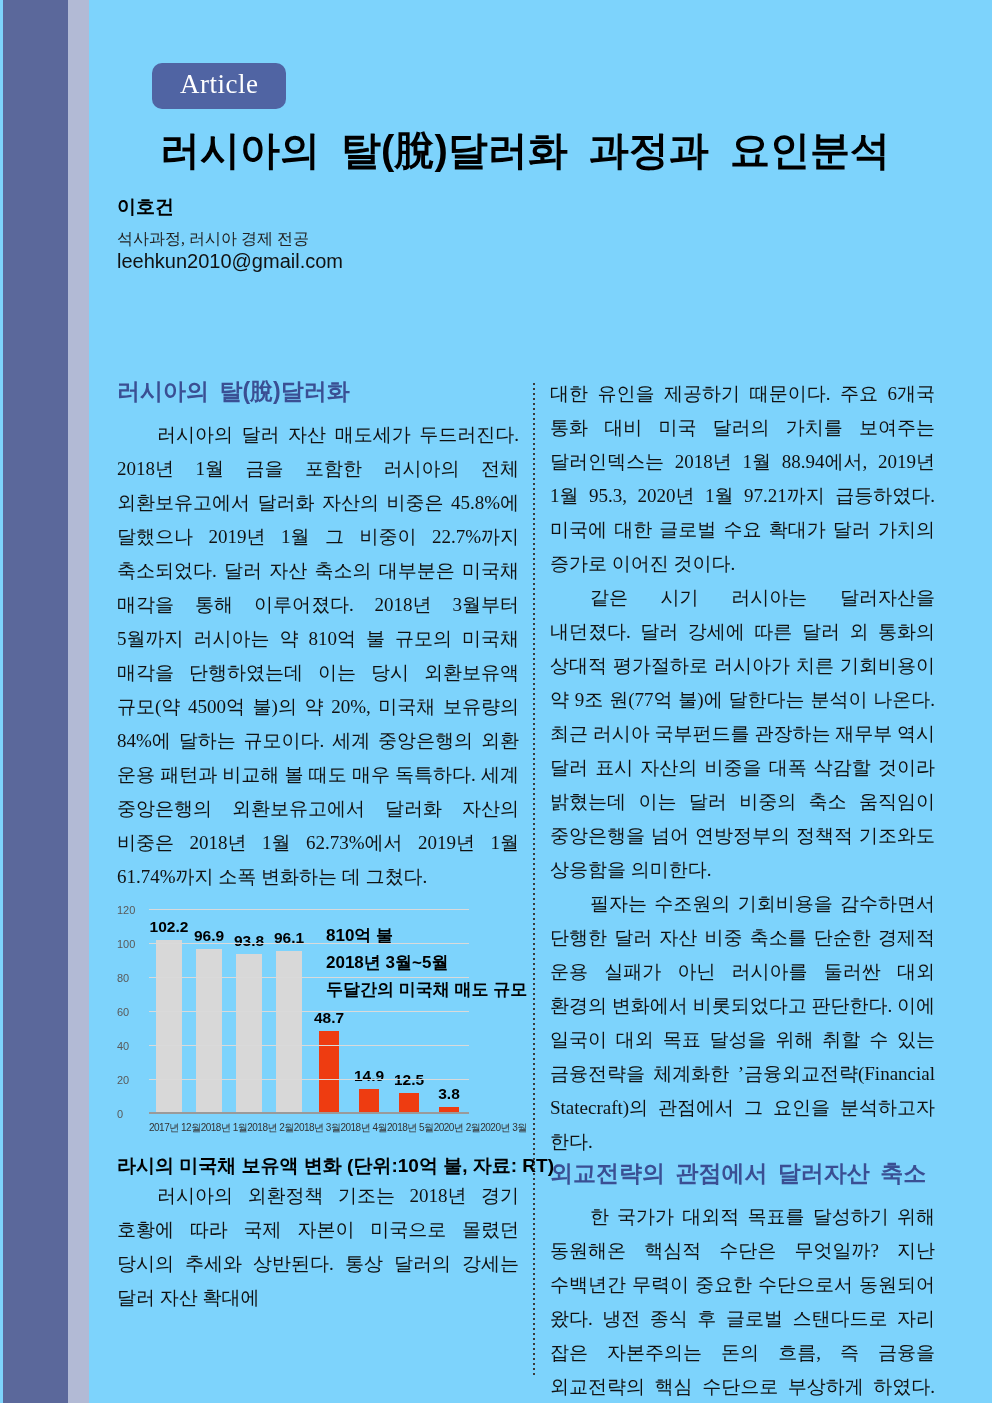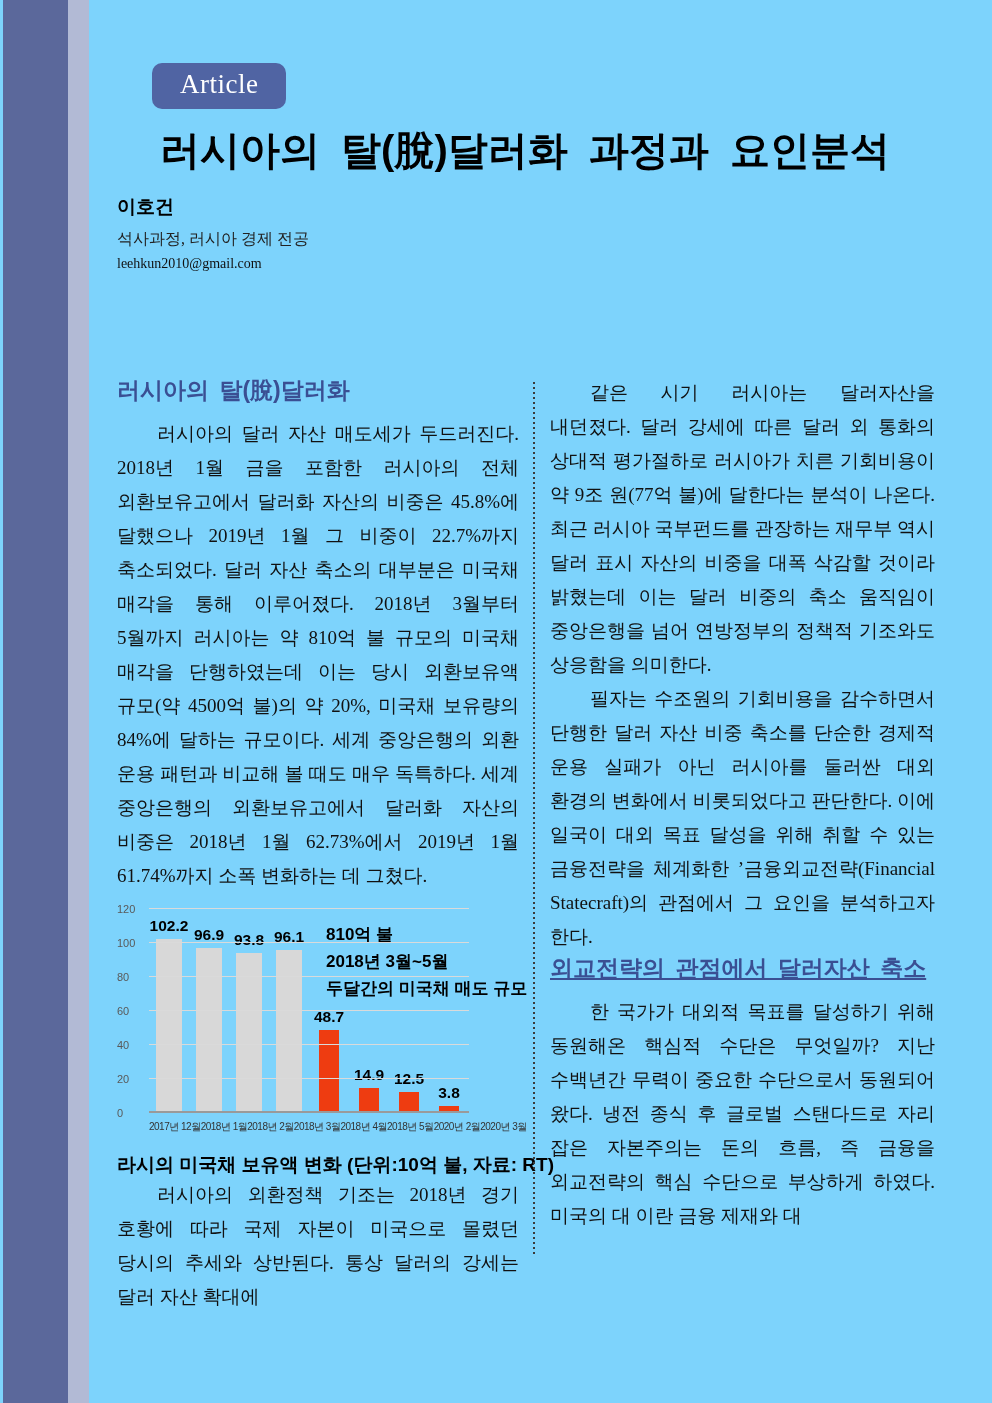--- a/index.html
+++ b/index.html
@@ -16,21 +16,21 @@
     font-family:"Liberation Serif", serif; font-size:27px; line-height:1;
     padding:8px 28px 11px 28px; border-radius:10px; letter-spacing:0.5px;
   }
   .title {
     margin:17px 0 0 43px; font-family:"Liberation Sans", sans-serif;
     font-size:40px; font-weight:800; color:#000; word-spacing:10px; line-height:1.2;
   }
   .author-block { margin-top:20px; }
   .author-name { font-family:"Liberation Sans", sans-serif; font-weight:700; font-size:19px; color:#000; }
   .author-affil { margin-top:9px; font-size:16px; color:#222; }
-  .author-email { margin-top:6px; font-family:Liberation Serif, serif; font-size:14px; color:#111; }
+  .author-email { font-family:Liberation Sans, sans-serif; font-size:20px; color:#111; }
 
   .body-cols { display:flex; margin-top:104px; }
   .col-left { width:402px; flex:0 0 402px; }
   .divider {
     width:2px; flex:0 0 2px; margin:6px 15px 60px 14px;
     background-image:repeating-linear-gradient(to bottom, #3a3a3a 0 2px, transparent 2px 5px);
   }
   .col-right { flex:1; min-width:0; }
 
   h2.section-heading {
@@ -60,21 +60,21 @@
     position:absolute; left:177px; top:12px; font-size:17px; font-weight:800;
     line-height:27px; color:#000; white-space:nowrap;
   }
   .chart-xlabels { display:flex; margin-left:32px; margin-top:7px; }
   .xtick { flex:1; text-align:center; font-size:10px; letter-spacing:-0.5px; white-space:nowrap; color:#333; }
   .chart-caption {
     margin-top:18px; font-family:"Liberation Sans", sans-serif; font-weight:800;
     font-size:19px; text-align:center; color:#000; white-space:nowrap;
   }
   .after-chart { margin-top:26px; }
-  .heading-2 { margin-top:26px; margin-bottom:13px;text-decoration:underline; }
+  .heading-2 { margin-top:26px; margin-bottom:13px; }
 </style>
 </head>
 <body>
 
 <div class="page">
   <div class="sidebar-dark"></div>
   <div class="sidebar-light"></div>
 
   <div class="content">
 
@@ -163,20 +163,21 @@
         </div>
 
         <div class="chart-caption">라시의 미국채 보유액 변화 (단위:10억 불, 자료: RT)</div>
 
         <p class="body-para indent after-chart">러시아의 외환정책 기조는 2018년 경기 호황에 따라 국제 자본이 미국으로 몰렸던 당시의 추세와 상반된다. 통상 달러의 강세는 달러 자산 확대에</p>
       </div>
 
       <div class="divider"></div>
 
       <div class="col-right">
+        <p class="body-para">대한 유인을 제공하기 때문이다. 주요 6개국 통화 대비 미국 달러의 가치를 보여주는 달러인덱스는 2018년 1월 88.94에서, 2019년 1월 95.3, 2020년 1월 97.21까지 급등하였다. 미국에 대한 글로벌 수요 확대가 달러 가치의 증가로 이어진 것이다.</p>
         <p class="body-para indent">같은 시기 러시아는 달러자산을 내던졌다. 달러 강세에 따른 달러 외 통화의 상대적 평가절하로 러시아가 치른 기회비용이 약 9조 원(77억 불)에 달한다는 분석이 나온다. 최근 러시아 국부펀드를 관장하는 재무부 역시 달러 표시 자산의 비중을 대폭 삭감할 것이라 밝혔는데 이는 달러 비중의 축소 움직임이 중앙은행을 넘어 연방정부의 정책적 기조와도 상응함을 의미한다.</p>
         <p class="body-para indent">필자는 수조원의 기회비용을 감수하면서 단행한 달러 자산 비중 축소를 단순한 경제적 운용 실패가 아닌 러시아를 둘러싼 대외 환경의 변화에서 비롯되었다고 판단한다. 이에 일국이 대외 목표 달성을 위해 취할 수 있는 금융전략을 체계화한 ’금융외교전략(Financial Statecraft)의 관점에서 그 요인을 분석하고자 한다.</p>
         <h2 class="section-heading heading-2">외교전략의 관점에서 달러자산 축소</h2>
         <p class="body-para indent">한 국가가 대외적 목표를 달성하기 위해 동원해온 핵심적 수단은 무엇일까? 지난 수백년간 무력이 중요한 수단으로서 동원되어 왔다. 냉전 종식 후 글로벌 스탠다드로 자리 잡은 자본주의는 돈의 흐름, 즉 금융을 외교전략의 핵심 수단으로 부상하게 하였다. 미국의 대 이란 금융 제재와 대</p>
       </div>
 
     </div>
   </div>
 </div>
 

